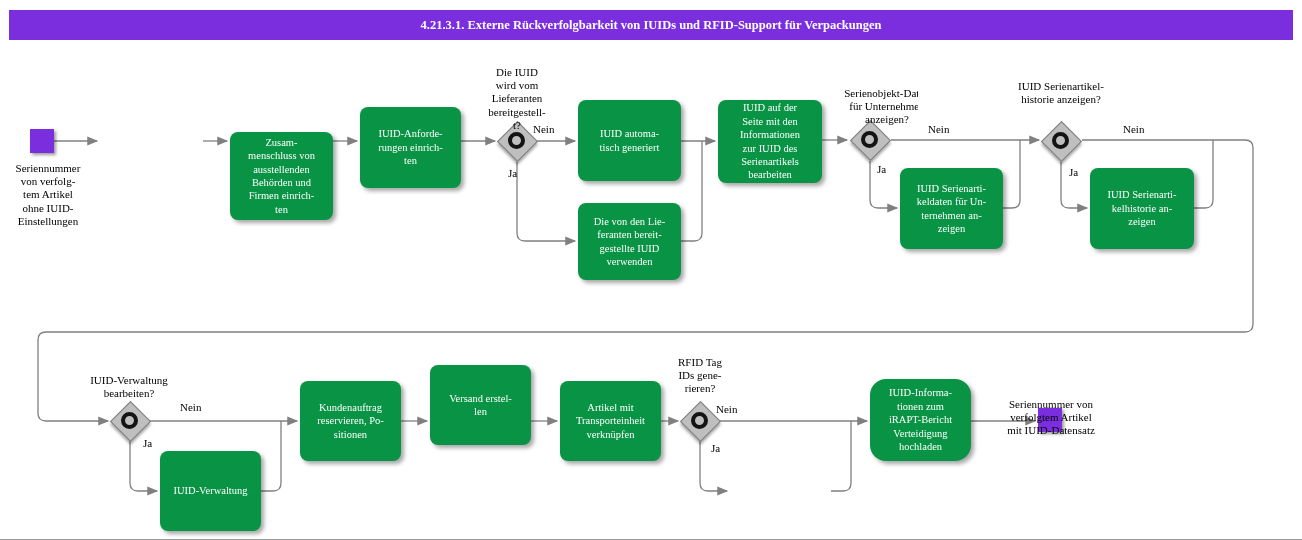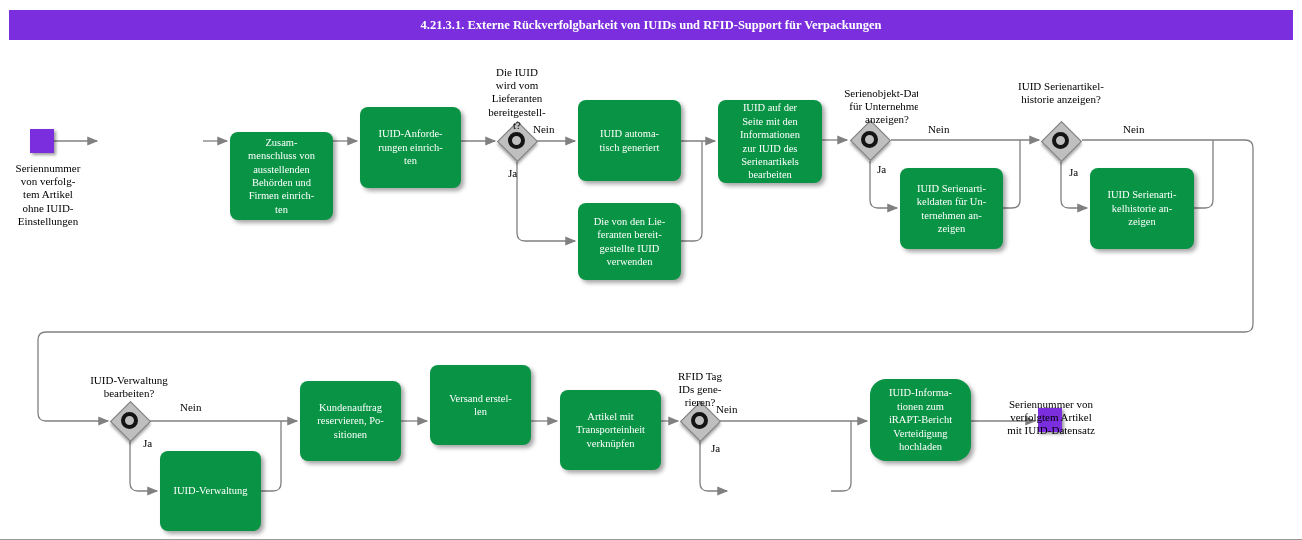--- a/index.html
+++ b/index.html
@@ -123,21 +123,21 @@
   <div class="task" style="left:1090px;top:168px;width:104px;height:81px;">IUID Serienarti-
 kelhistorie an-
 zeigen</div>
 
   <div class="task" style="left:300px;top:381px;width:101px;height:80px;">Kundenauftrag
 reservieren, Po-
 sitionen</div>
   <div class="task" style="left:160px;top:451px;width:101px;height:80px;">IUID-Verwaltung</div>
   <div class="task" style="left:430px;top:365px;width:101px;height:80px;">Versand erstel-
 len</div>
-  <div class="task" style="left:560px;top:390px;width:101px;height:80px;text-align:center;">Artikel mit
+  <div class="task" style="left:560px;top:381px;width:101px;height:80px;text-align:center;">Artikel mit
 Transporteinheit
 verknüpfen</div>
   <div class="task" style="left:870px;top:379px;width:101px;height:82px;border-radius:16px;">IUID-Informa-
 tionen zum
 iRAPT-Bericht
 Verteidigung
 hochladen</div>
 
   <div class="gw" style="left:503px;top:127px;"></div>
   <div class="gw-ring" style="left:508px;top:132px;"></div>
@@ -163,21 +163,21 @@
   <div class="clip" style="left:828px;top:87px;width:90px;height:42px;">
     <div class="inner">Serienobjekt-Daten
 für Unternehmen
 anzeigen?</div>
   </div>
 
   <div class="lbl" style="left:984px;top:80px;width:154px;">IUID  Serienartikel-
 historie  anzeigen?</div>
   <div class="lbl" style="left:68px;top:374px;width:122px;">IUID-Verwaltung
 bearbeiten?</div>
-  <div class="lbl" style="left:650px;top:370px;width:100px;">RFID Tag
+  <div class="lbl" style="left:650px;top:356px;width:100px;">RFID Tag
 IDs  gene-
 rieren?</div>
 
   <span class="branch" style="left:533px;top:123px;">Nein</span>
   <span class="branch" style="left:508px;top:167px;">Ja</span>
 
   <span class="branch" style="left:928px;top:123px;">Nein</span>
   <span class="branch" style="left:877px;top:163px;">Ja</span>
 
   <span class="branch" style="left:1123px;top:123px;">Nein</span>

